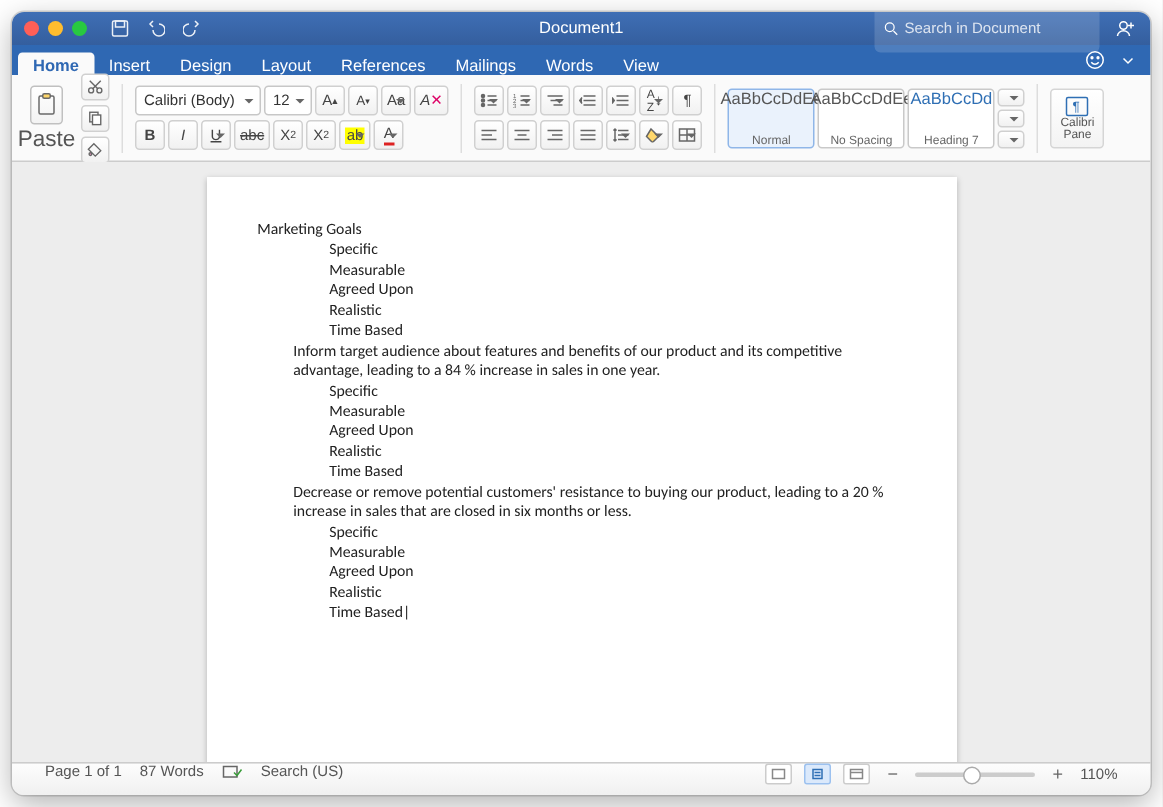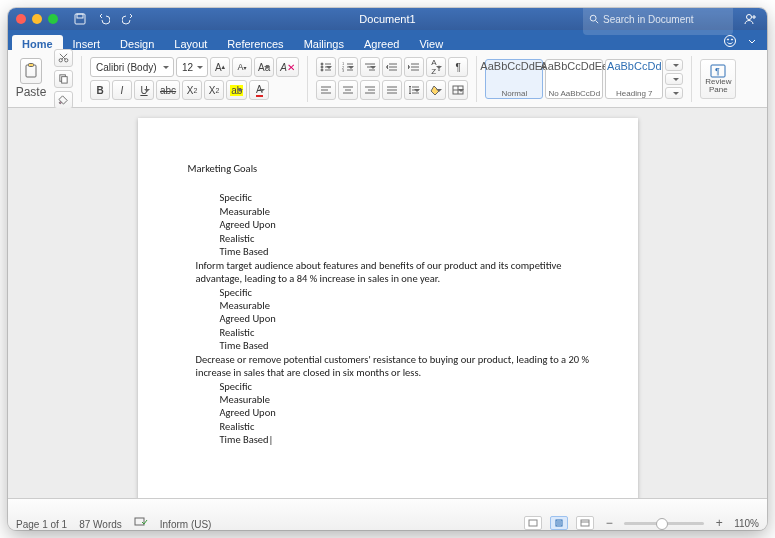--- a/index.html
+++ b/index.html
@@ -90,52 +90,52 @@
   }
   .paste-big {
     width:34px; height:44px; display:flex; flex-direction:column;
     align-items:center; justify-content:center; gap:1px;
   }
   .paste-big .icon{
     width:22px;height:26px;border:1px solid #c0c0c0;border-radius:3px;
     background:linear-gradient(#fff,#f3f3f3);
     display:flex;align-items:center;justify-content:center;
   }
-  .lbl{font-size:12px;color:#555;}
+  .lbl{font-size:15px;color:#555;}
   .style-card{
     width:58px;height:40px;border:1px solid #c9c9c9;border-radius:3px;
     background:#fff;display:flex;flex-direction:column;align-items:center;
     justify-content:center;font-size:9px;
   }
   .style-card.sel{border-color:#8fb6e8;background:#eaf2fc;}
   .style-card .sample{font-size:11px;color:#555;}
   .style-card .name{font-size:8px;color:#666;margin-top:17px;}
   .styles-pane{width:36px;height:40px;display:flex;flex-direction:column;align-items:center;justify-content:center;border:1px solid #d5d5d5;border-radius:3px;background:linear-gradient(#fff,#f3f3f3);}
 
   
   .docarea{ flex:1; background:#ededed; overflow:hidden; display:flex; justify-content:center;}
   .page {
     margin-top:10px; width:500px; height:400px; background:#fff;
     box-shadow:0 1px 4px rgba(0,0,0,.25);
     padding:28px 30px 20px 34px;
     font-family: Calibri, Arial, sans-serif;
     font-size:10.5px; line-height:1.28; color:#222;
     overflow:hidden;
   }
-  .page .l0{margin:16px;}
+  .page .l0{margin:0;}
   .page .l1{margin:0 0 0 24px;}
   .page .l2{margin:0 0 0 48px;}
   .cursor::after{content:"|";color:#222;animation:blink 1s steps(1) infinite;}
   @keyframes blink{50%{opacity:0;}}
 
   
   .status{
-    height:32px;background:linear-gradient(#fdfdfd,#f0f0f0);
-    border-top:1px solid #ccc;display:flex;align-items:flex-end;
-    font-size:10px;color:#555;padding:0 8px;gap:12px;
+    height:22px;background:linear-gradient(#fdfdfd,#f0f0f0);
+    border-top:1px solid #ccc;display:flex;align-items:flex-start;
+    font-size:10px;color:#555;padding:0 22px;gap:12px;
   }
   .status .right{margin-left:auto;display:flex;align-items:center;gap:8px;}
   .viewbtn{width:18px;height:14px;border:1px solid #ccc;border-radius:2px;background:#fff;display:flex;align-items:center;justify-content:center;}
   .viewbtn.active{background:#dbe9fb;border-color:#9cc1ef;}
   .slider{width:80px;height:3px;background:#ccc;border-radius:2px;position:relative;}
   .slider::before{content:"";position:absolute;left:40%;top:-4px;width:10px;height:10px;border-radius:50%;background:#fff;border:1px solid #aaa;}
   .zoombtn{width:14px;height:14px;display:flex;align-items:center;justify-content:center;font-size:12px;color:#666;}
 </style>
 </head>
 <body>
@@ -188,21 +188,21 @@
     </div>
   </div>
 
   <div class="tabs">
     <div class="tab active">Home</div>
     <div class="tab">Insert</div>
     <div class="tab">Design</div>
     <div class="tab">Layout</div>
     <div class="tab">References</div>
     <div class="tab">Mailings</div>
-    <div class="tab">Agreed</div>
+    <div class="tab">Words</div>
     <div class="tab">View</div>
     <div class="tabs-right">
       <div>
         <svg width="14" height="14" viewBox="0 0 14 14" fill="none">
             <circle cx="7" cy="7" r="5.5"></circle>
             <path d="M4.5 8.5c.7.8 1.6 1.3 2.5 1.3s1.8-.5 2.5-1.3"></path>
             <circle cx="5" cy="5.5" r=".6" fill="#fff"></circle>
             <circle cx="9" cy="5.5" r=".6" fill="#fff"></circle>
           </svg>
       </div>
@@ -389,39 +389,39 @@
     </div>
     <div class="sep"></div>
 
     <div class="btnrow">
       <div class="style-card sel">
         <div class="sample">AaBbCcDdEe</div>
         <div class="name">Normal</div>
       </div>
       <div class="style-card">
         <div class="sample">AaBbCcDdEe</div>
-        <div class="name">No AaBbCcDd</div>
+        <div class="name">No Spacing</div>
       </div>
       <div class="style-card">
         <div class="sample" style="color:#2f6fb4;">AaBbCcDd</div>
         <div class="name">Heading 7</div>
       </div>
       <div style="display:flex;flex-direction:column;gap:2px;">
         <div class="rbtn small drop" style="height:12px;"></div>
         <div class="rbtn small drop" style="height:12px;"></div>
         <div class="rbtn small drop" style="height:12px;"></div>
       </div>
     </div>
     <div class="sep"></div>
     <div class="styles-pane">
       <svg width="16" height="14" viewBox="0 0 16 14" stroke="#2f6fb4" fill="none">
           <rect x="1" y="1" width="14" height="12" rx="1"></rect>
           <text x="5" y="10" font-size="9" fill="#2f6fb4" stroke="none">¶</text>
         </svg>
-      <span class="lbl" style="text-align:center;font-size:8px;line-height:1;">Review
+      <span class="lbl" style="text-align:center;font-size:8px;line-height:1;">Calibri
 Pane</span>
     </div>
   </div>
 
   <div class="docarea">
     <div class="page">
       <p class="l0">Marketing Goals</p>
 
       <p class="l2">Specific</p>
       <p class="l2">Measurable</p>
@@ -445,21 +445,21 @@
     </div>
   </div>
 
   <div class="status">
     <span>Page 1 of 1</span>
     <span>87 Words</span>
     <span><svg width="14" height="12" viewBox="0 0 14 12" stroke="#666" fill="none">
           <rect x="1" y="2" width="9" height="7"></rect>
           <path d="M8 6l2 2 3-4" stroke="#3a9d3a"></path>
         </svg></span>
-    <span>Inform (US)</span>
+    <span>Search (US)</span>
     <div class="right">
       <div class="viewbtn">
           <svg width="10" height="8" viewBox="0 0 10 8" stroke="#888" fill="none">
             <rect x="1" y="1" width="8" height="6"></rect>
           </svg>
         </div>
       <div class="viewbtn active">
           <svg width="10" height="8" viewBox="0 0 10 8" stroke="#2f6fb4" fill="none">
             <rect x="2" y="1" width="6" height="6"></rect>
             <line x1="3" y1="3" x2="7" y2="3"></line>

